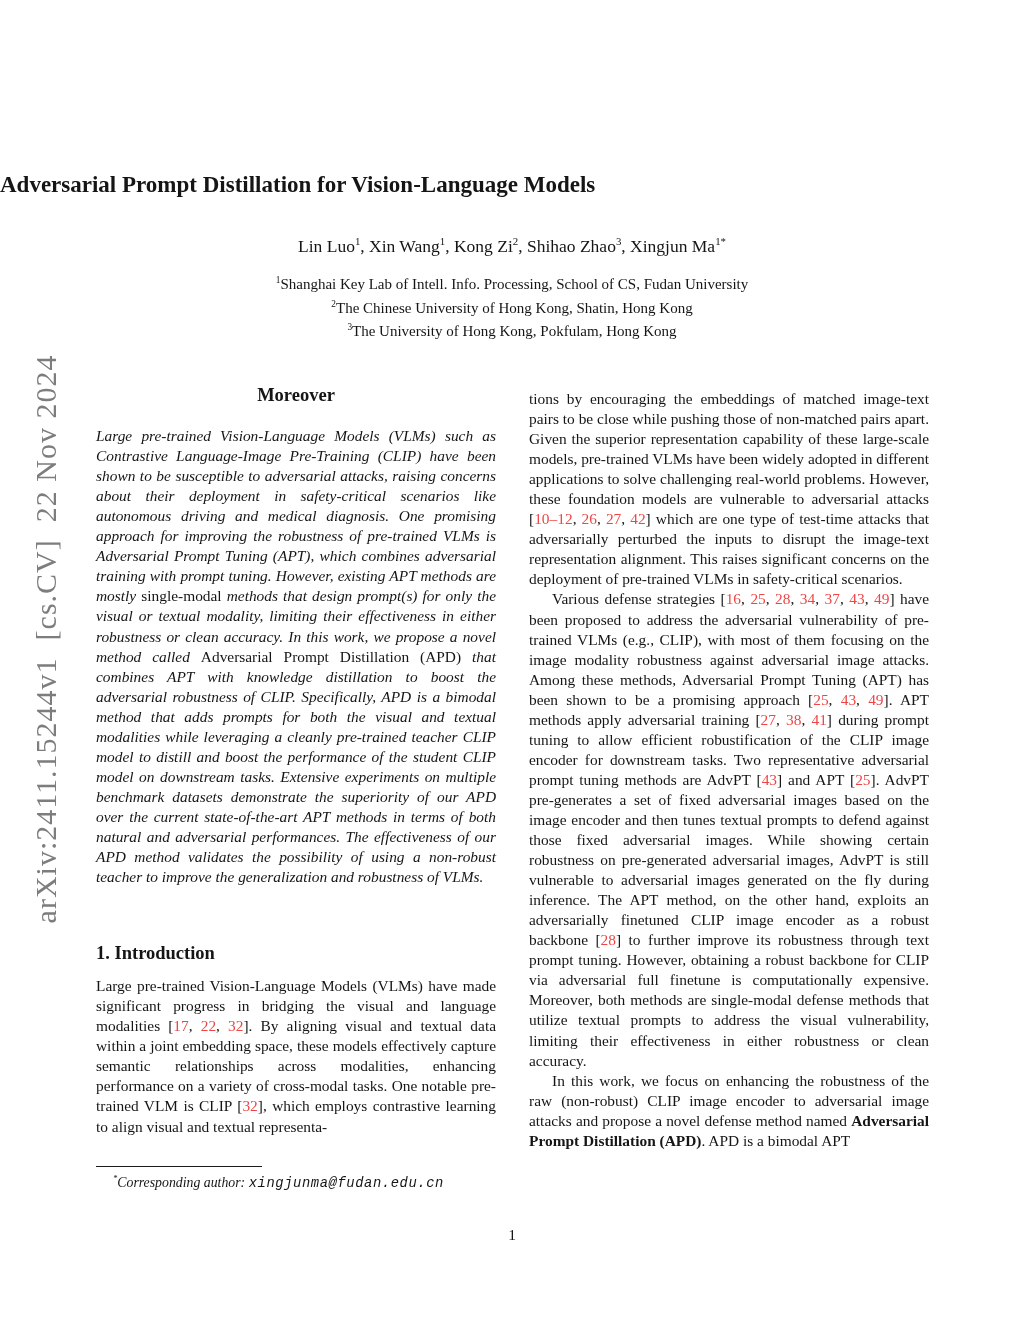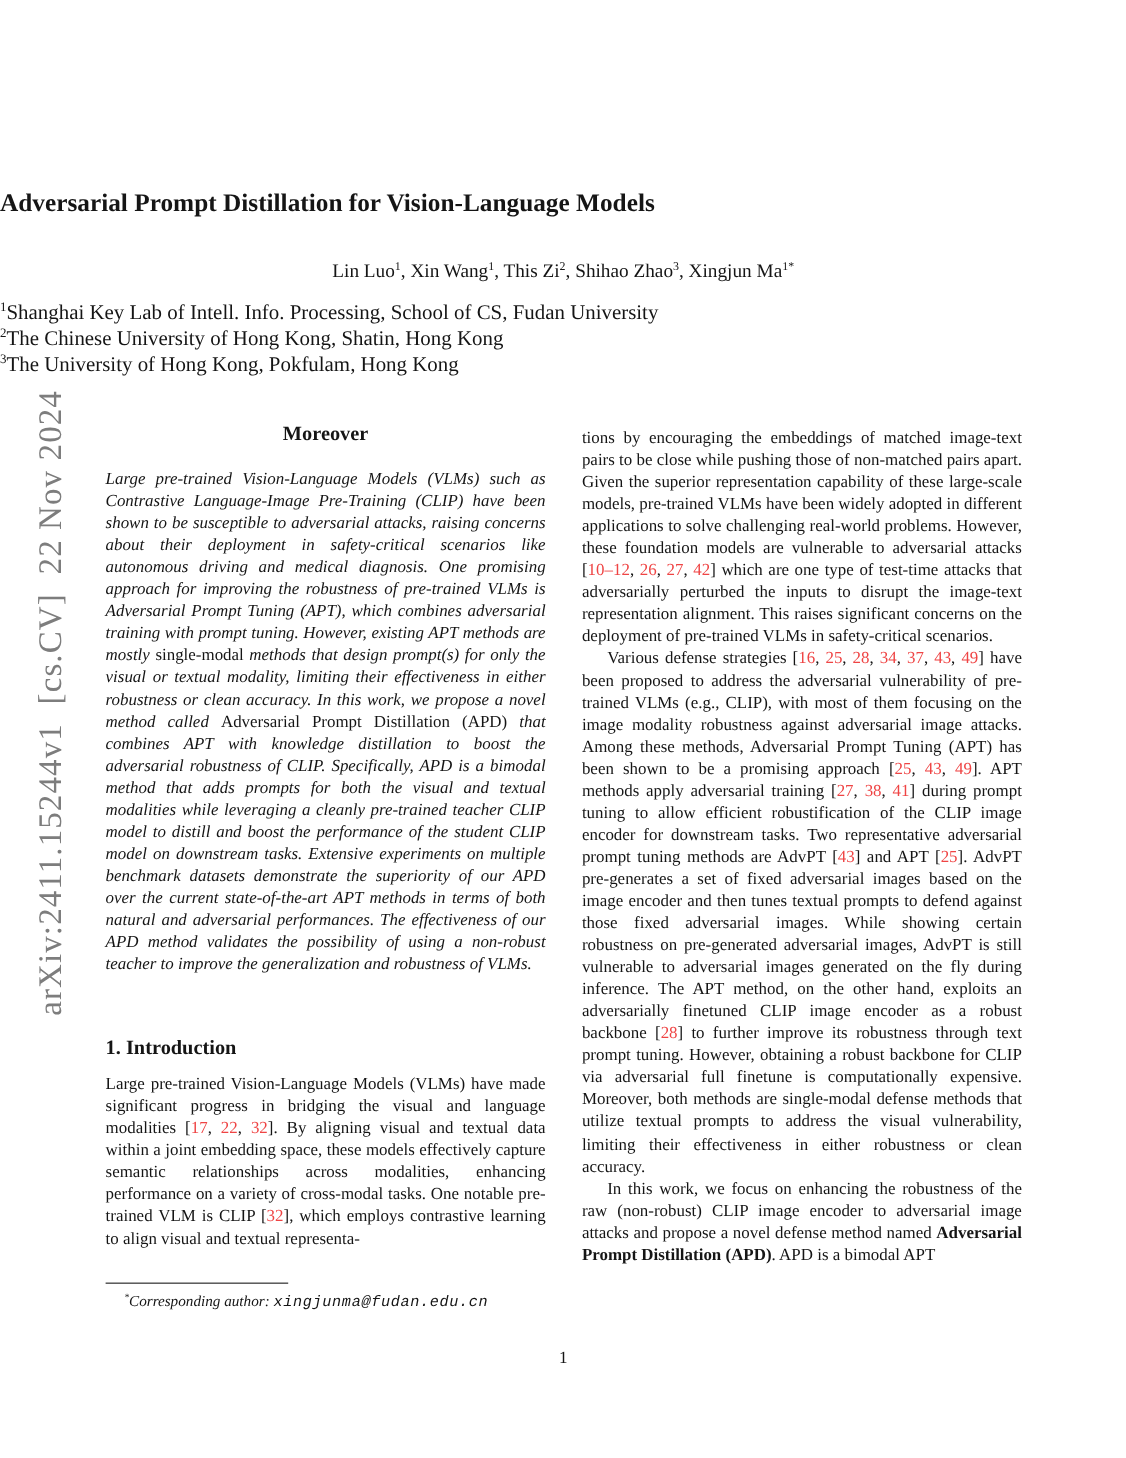--- a/index.html
+++ b/index.html
@@ -30,22 +30,22 @@
     width: 100%; text-align: left;
     font-size: 23px; font-weight: bold;
   }
   .authors {
     position: absolute; top: 236px; left: 0;
     width: 100%; text-align: center;
     font-size: 17.5px;
   }
   .affils {
     position: absolute; top: 273px; left: 0;
-    width: 100%; 
-    font-size: 19px; line-height: 23.5px;
+    width: 100%; text-align: center;
+    font-size: 15px; line-height: 23.5px;
   }
 
   
   .col {
     position: absolute;
     width: 400px;
     text-align: justify;
     font-size: 15.4px;
     line-height: 20.05px;
     hyphens: auto;
@@ -97,21 +97,21 @@
     width: 100%; text-align: center; font-size: 15.5px;
   }
 </style>
 </head>
 <body>
 
 <div class="stamp">arXiv:2411.15244v1  [cs.CV]  22 Nov 2024</div>
 
 <div class="title">Adversarial Prompt Distillation for Vision-Language Models</div>
 
-<div class="authors"><span>Lin Luo</span><span class="seg-sup">1</span><span>, Xin Wang</span><span class="seg-sup">1</span><span>, This Zi</span><span class="seg-sup">2</span><span>, Shihao Zhao</span><span class="seg-sup">3</span><span>, Xingjun Ma</span><span class="seg-sup">1*</span></div>
+<div class="authors"><span>Lin Luo</span><span class="seg-sup">1</span><span>, Xin Wang</span><span class="seg-sup">1</span><span>, Kong Zi</span><span class="seg-sup">2</span><span>, Shihao Zhao</span><span class="seg-sup">3</span><span>, Xingjun Ma</span><span class="seg-sup">1*</span></div>
 
 <div class="affils">
   <div><span class="seg-sup">1</span><span>Shanghai Key Lab of Intell. Info. Processing, School of CS, Fudan University</span></div>
   <div><span class="seg-sup">2</span><span>The Chinese University of Hong Kong, Shatin, Hong Kong</span></div>
   <div><span class="seg-sup">3</span><span>The University of Hong Kong, Pokfulam, Hong Kong</span></div>
 </div>
 
 <div class="col col-left">
   <div class="abs-head">Moreover</div>
   <p class="para abs-body"><span>Large pre-trained Vision-Language Models (VLMs) such as Contrastive Language-Image Pre-Training (CLIP) have been shown to be susceptible to adversarial attacks, raising concerns about their deployment in safety-critical scenarios like autonomous driving and medical diagnosis. One promising approach for improving the robustness of pre-trained VLMs is Adversarial Prompt Tuning (APT), which combines adversarial training with prompt tuning. However, existing APT methods are mostly </span><span class="seg-roman">single-modal</span><span> methods that design prompt(s) for only the visual or textual modality, limiting their effectiveness in either robustness or clean accuracy. In this work, we propose a novel method called </span><span class="seg-roman">Adversarial Prompt Distillation (APD)</span><span> that combines APT with knowledge distillation to boost the adversarial robustness of CLIP. Specifically, APD is a bimodal method that adds prompts for both the visual and textual modalities while leveraging a cleanly pre-trained teacher CLIP model to distill and boost the performance of the student CLIP model on downstream tasks. Extensive experiments on multiple benchmark datasets demonstrate the superiority of our APD over the current state-of-the-art APT methods in terms of both natural and adversarial performances. The effectiveness of our APD method validates the possibility of using a non-robust teacher to improve the generalization and robustness of VLMs.</span></p>

